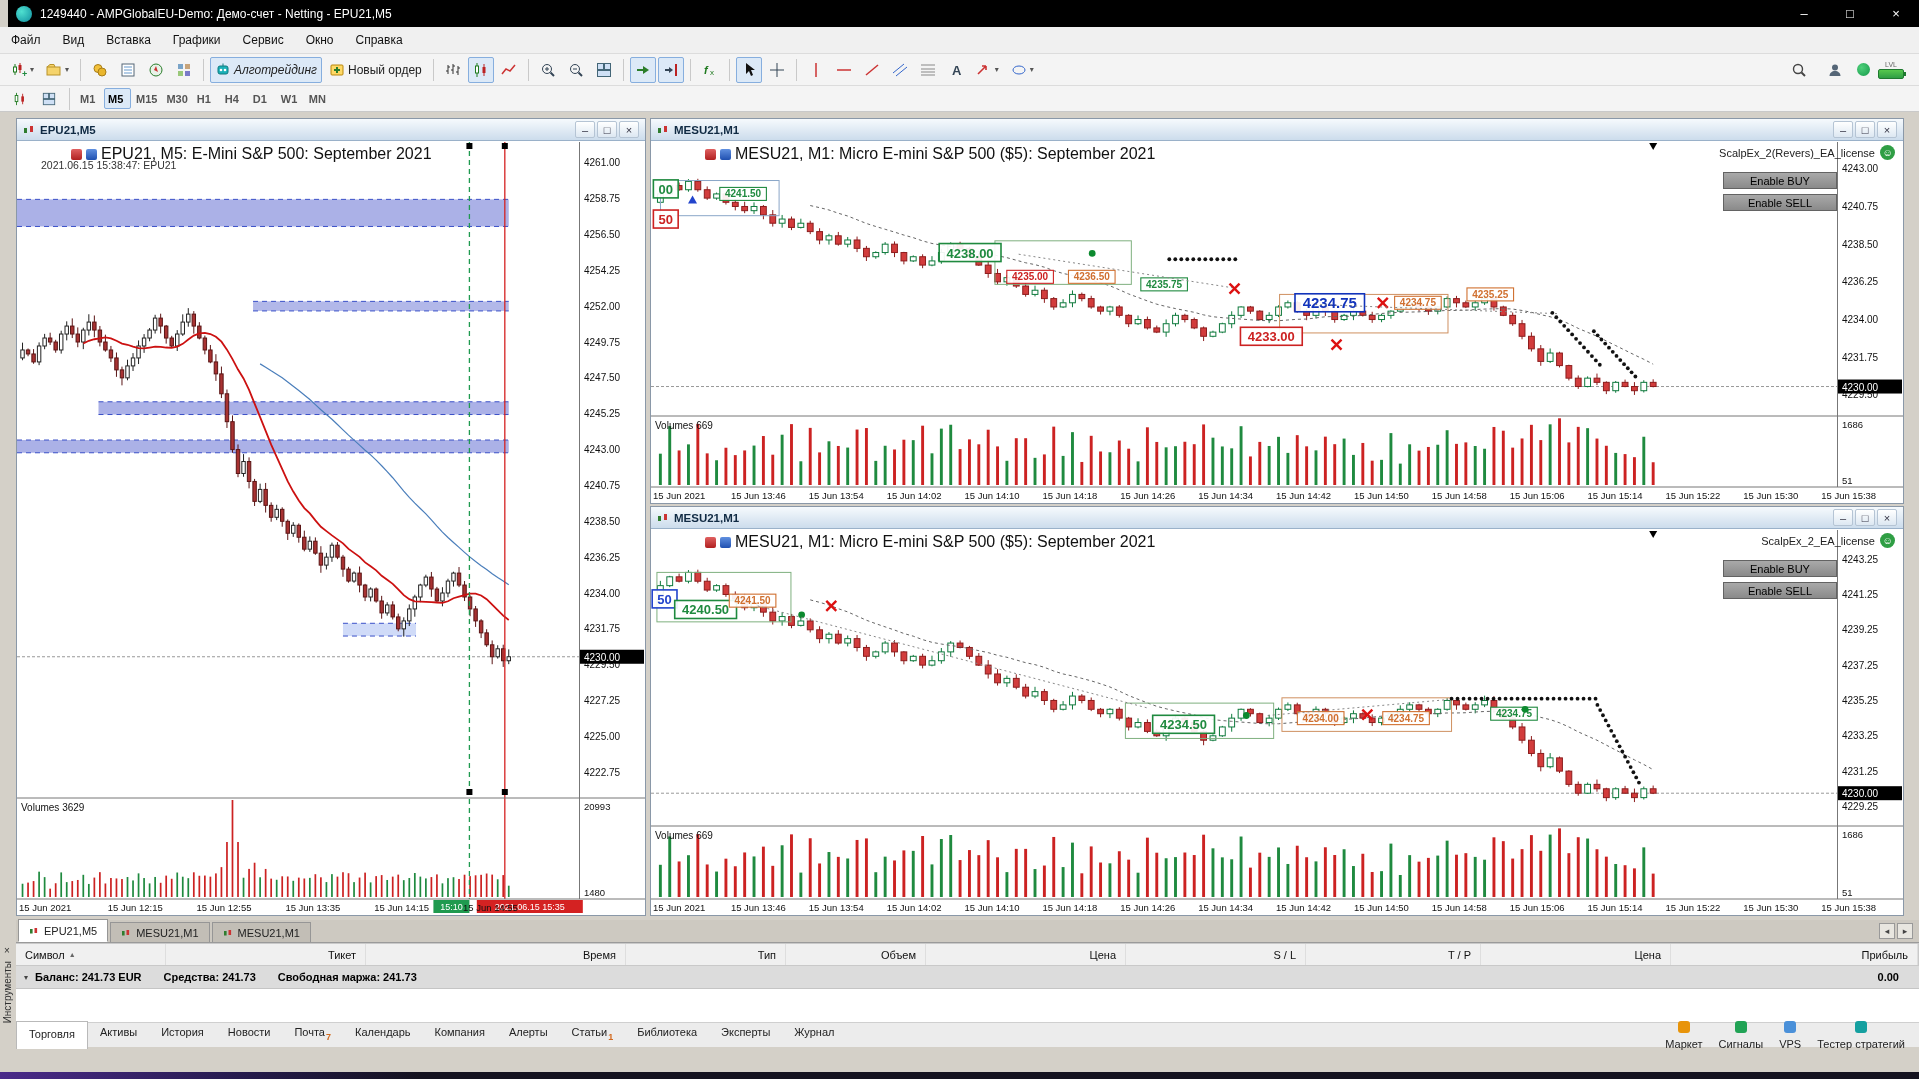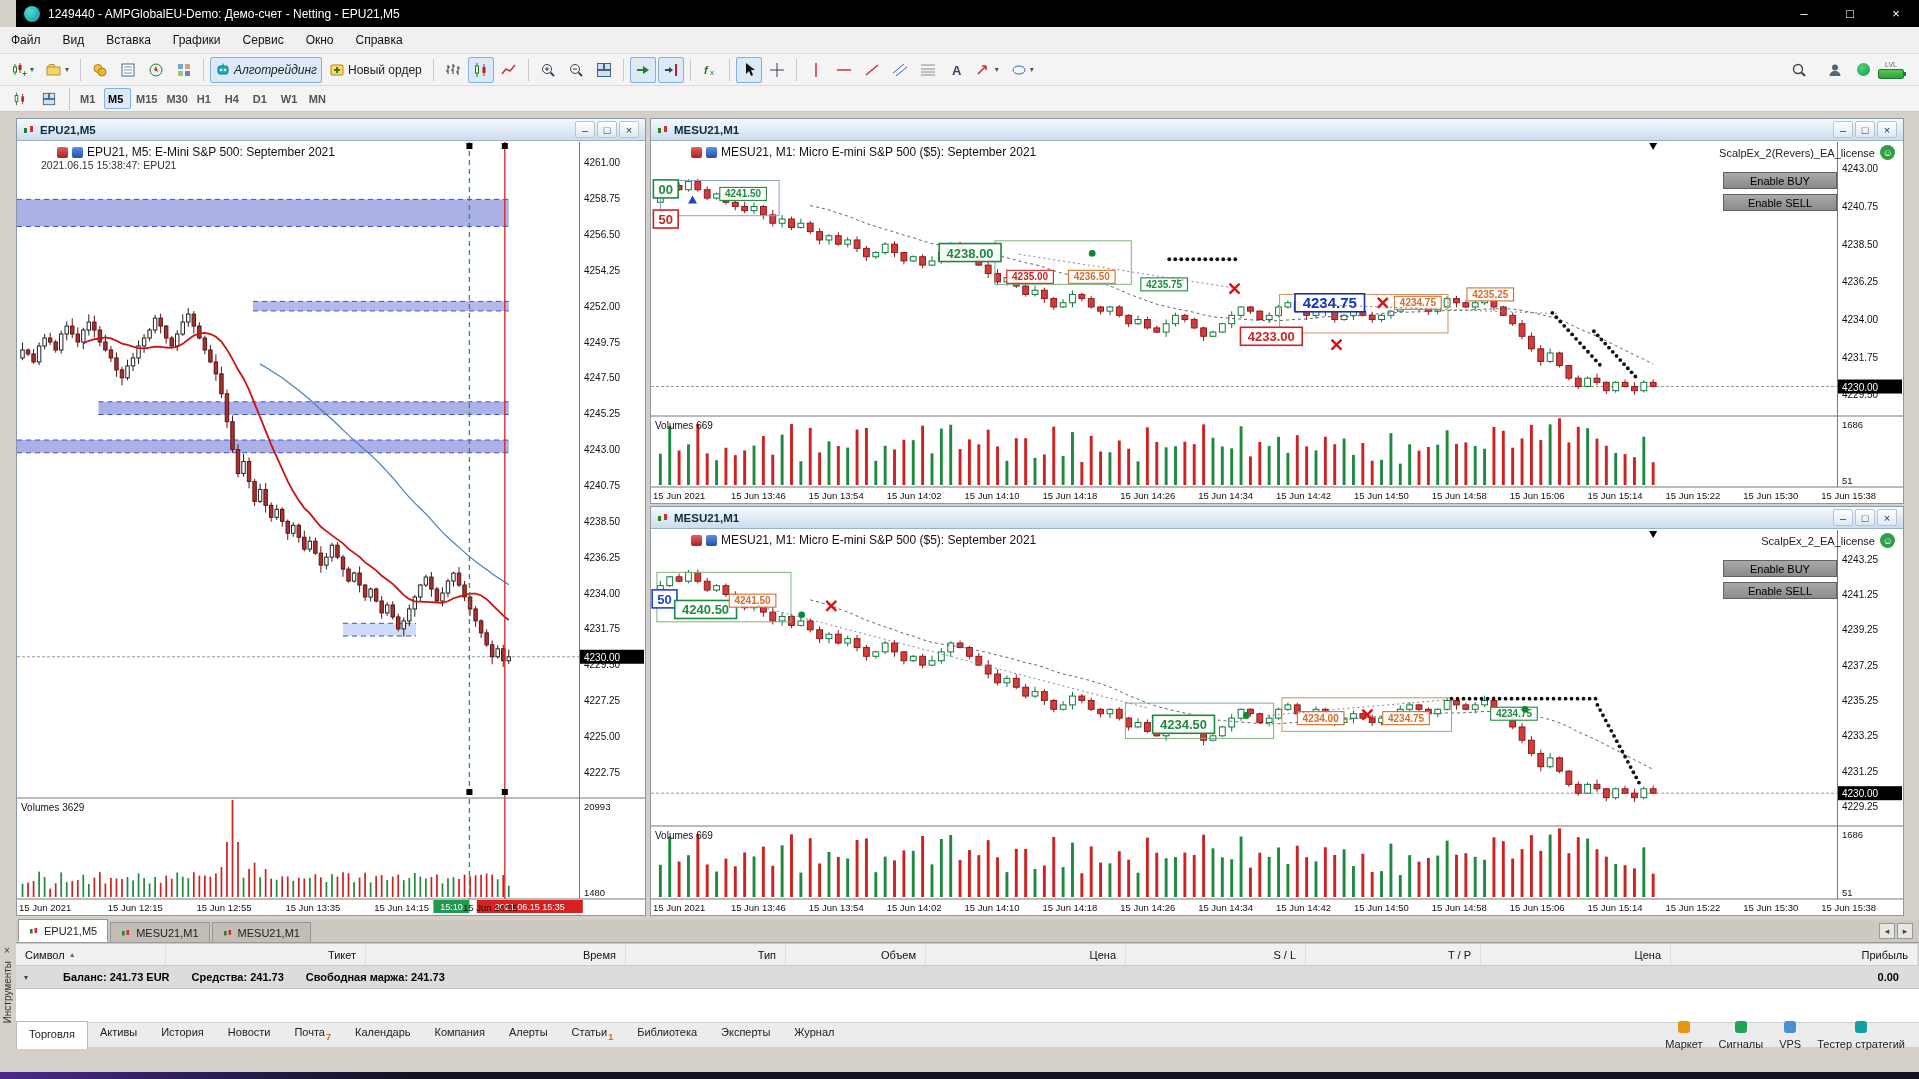--- a/index.html
+++ b/index.html
@@ -1,18 +1,18 @@
 <!DOCTYPE html>
 <html><head>
 <meta charset="utf-8">
 <style>
   *{box-sizing:border-box;margin:0;padding:0;}
   body{margin:0;background:#000;font-family:"Liberation Sans",sans-serif;}
   .app{position:relative;width:1919px;height:1079px;background:#d4d0c8;overflow:hidden;}
-  .titlebar{position:absolute;top:0;left:16px;right:0;height:27px;background:#000;color:#fff;display:flex;align-items:center;font-size:12px;}
+  .titlebar{position:absolute;top:0;left:8px;right:0;height:27px;background:#000;color:#fff;display:flex;align-items:center;font-size:12px;}
   .logo{width:16px;height:16px;border-radius:50%;background:radial-gradient(circle at 35% 35%,#4fe0d0,#0f8f9f);margin:0 8px;}
   .win-btns{margin-left:auto;display:flex;height:100%;}
   .win-btn{width:46px;text-align:center;line-height:27px;font-size:13px;color:#fff;}
   .menubar{position:absolute;top:27px;left:0;right:0;height:27px;background:#f0f0f0;border-bottom:1px solid #dcdcdc;display:flex;align-items:center;font-size:12px;color:#111;}
   .menu-item{padding:0 11px;line-height:26px;cursor:default;}
   .toolbar{position:absolute;top:54px;left:0;right:0;height:32px;background:#f4f4f4;border-bottom:1px solid #dcdcdc;display:flex;align-items:center;padding:0 5px;}
   .tbtn{height:26px;min-width:26px;display:flex;align-items:center;justify-content:center;gap:3px;padding:0 4px;border:1px solid transparent;border-radius:2px;margin:0 1px;font-size:12px;color:#222;}
   .tbtn.active{background:#dce9f7;border-color:#86aede;font-style:italic;}
   .tbtn svg{display:block;}
   .tsep{width:1px;height:22px;background:#c9c9c9;margin:0 5px;}
@@ -26,21 +26,21 @@
   .tfbar{position:absolute;top:86px;left:0;right:0;height:26px;background:#f4f4f4;border-bottom:1px solid #c9c9c9;display:flex;align-items:center;padding:0 6px;gap:1px;}
   .tf-btn{min-width:27px;height:21px;line-height:20px;text-align:left;font-size:11px;font-weight:bold;color:#555;border:1px solid transparent;border-radius:2px;padding:0 3px;}
   .tf-btn.active{background:#dce9f7;border-color:#86aede;color:#000;}
   .workspace{position:absolute;top:112px;left:0;width:1919px;height:808px;background:#d4d0c8;}
   .chart-window{position:absolute;background:#fff;border:1px solid #8a98a8;}
   .cw-title{height:22px;background:linear-gradient(#f6fafd,#ccdcec);border-bottom:1px solid #9ab1c9;display:flex;align-items:center;gap:5px;padding:0 6px;font-size:11.5px;font-weight:bold;color:#102a43;}
   .cw-btns{margin-left:auto;display:flex;gap:2px;}
   .cw-btn{width:20px;height:17px;text-align:center;line-height:16px;font-size:11px;font-weight:normal;color:#334;border:1px solid #b5c4d4;background:linear-gradient(#fff,#dde8f2);border-radius:2px;}
   .cw-body{position:absolute;top:23px;left:0;right:0;bottom:0;overflow:hidden;background:#fff;}
   .cw-body svg{font-family:"Liberation Sans",sans-serif;}
-  .chart-header{position:absolute;top:3px;left:9px;display:flex;align-items:center;gap:4px;font-size:12px;color:#111;z-index:5;pointer-events:none;padding-left:31px;}
+  .chart-header{position:absolute;top:3px;left:23px;display:flex;align-items:center;gap:4px;font-size:16px;color:#111;z-index:5;pointer-events:none;padding-left:31px;}
   .hico{width:11px;height:11px;display:inline-block;border-radius:2px;}
   .hico.r{background:linear-gradient(#e06060,#b02020);}
   .hico.b{background:linear-gradient(#6090e0,#2050b0);}
   .hdr2{position:absolute;top:17px;left:24px;font-size:10.5px;color:#333;z-index:5;pointer-events:none;}
   .ea-label{position:absolute;top:5px;right:28px;font-size:11px;color:#222;z-index:6;}
   .ea-icon{position:absolute;top:3px;right:8px;width:15px;height:15px;border-radius:50%;background:#2f9e44;color:#fff;font-size:10px;text-align:center;line-height:15px;z-index:6;}
   .ebs{position:absolute;top:30px;right:66px;z-index:6;}
   .ea-btn{width:114px;height:17px;margin-bottom:5px;background:linear-gradient(#a9a9a9,#8a8a8a);border:1px solid #636363;color:#000;font-size:11px;display:flex;align-items:center;justify-content:center;}
   .left-gutter{position:absolute;left:0;top:112px;width:16px;height:935px;background:#d4d0c8;z-index:4;}
   .tbx-close{position:absolute;top:833px;left:4px;font-size:10px;color:#333;}
@@ -1667,21 +1667,21 @@
       <div class="th-cell" style="width: 190px;">
         <span>Цена</span>
       </div>
       <div class="th-cell" style="flex: 1 1 0%;">
         <span>Прибыль</span>
       </div>
     </div>
 
   <div class="balance-row">
     <span class="bal-exp">▾</span>
-    <span id="bal-items" style="display:flex;margin-left:28px;">
+    <span id="bal-items" style="display:flex;">
         <span class="bal-item">Баланс: 241.73 EUR</span>
         <span class="bal-item">Средства: 241.73</span>
         <span class="bal-item">Свободная маржа: 241.73</span>
       </span>
     <span class="bal-right">0.00</span>
   </div>
 
   <div class="toolbox-empty"></div>
 
   <div class="bottom-tabs">

